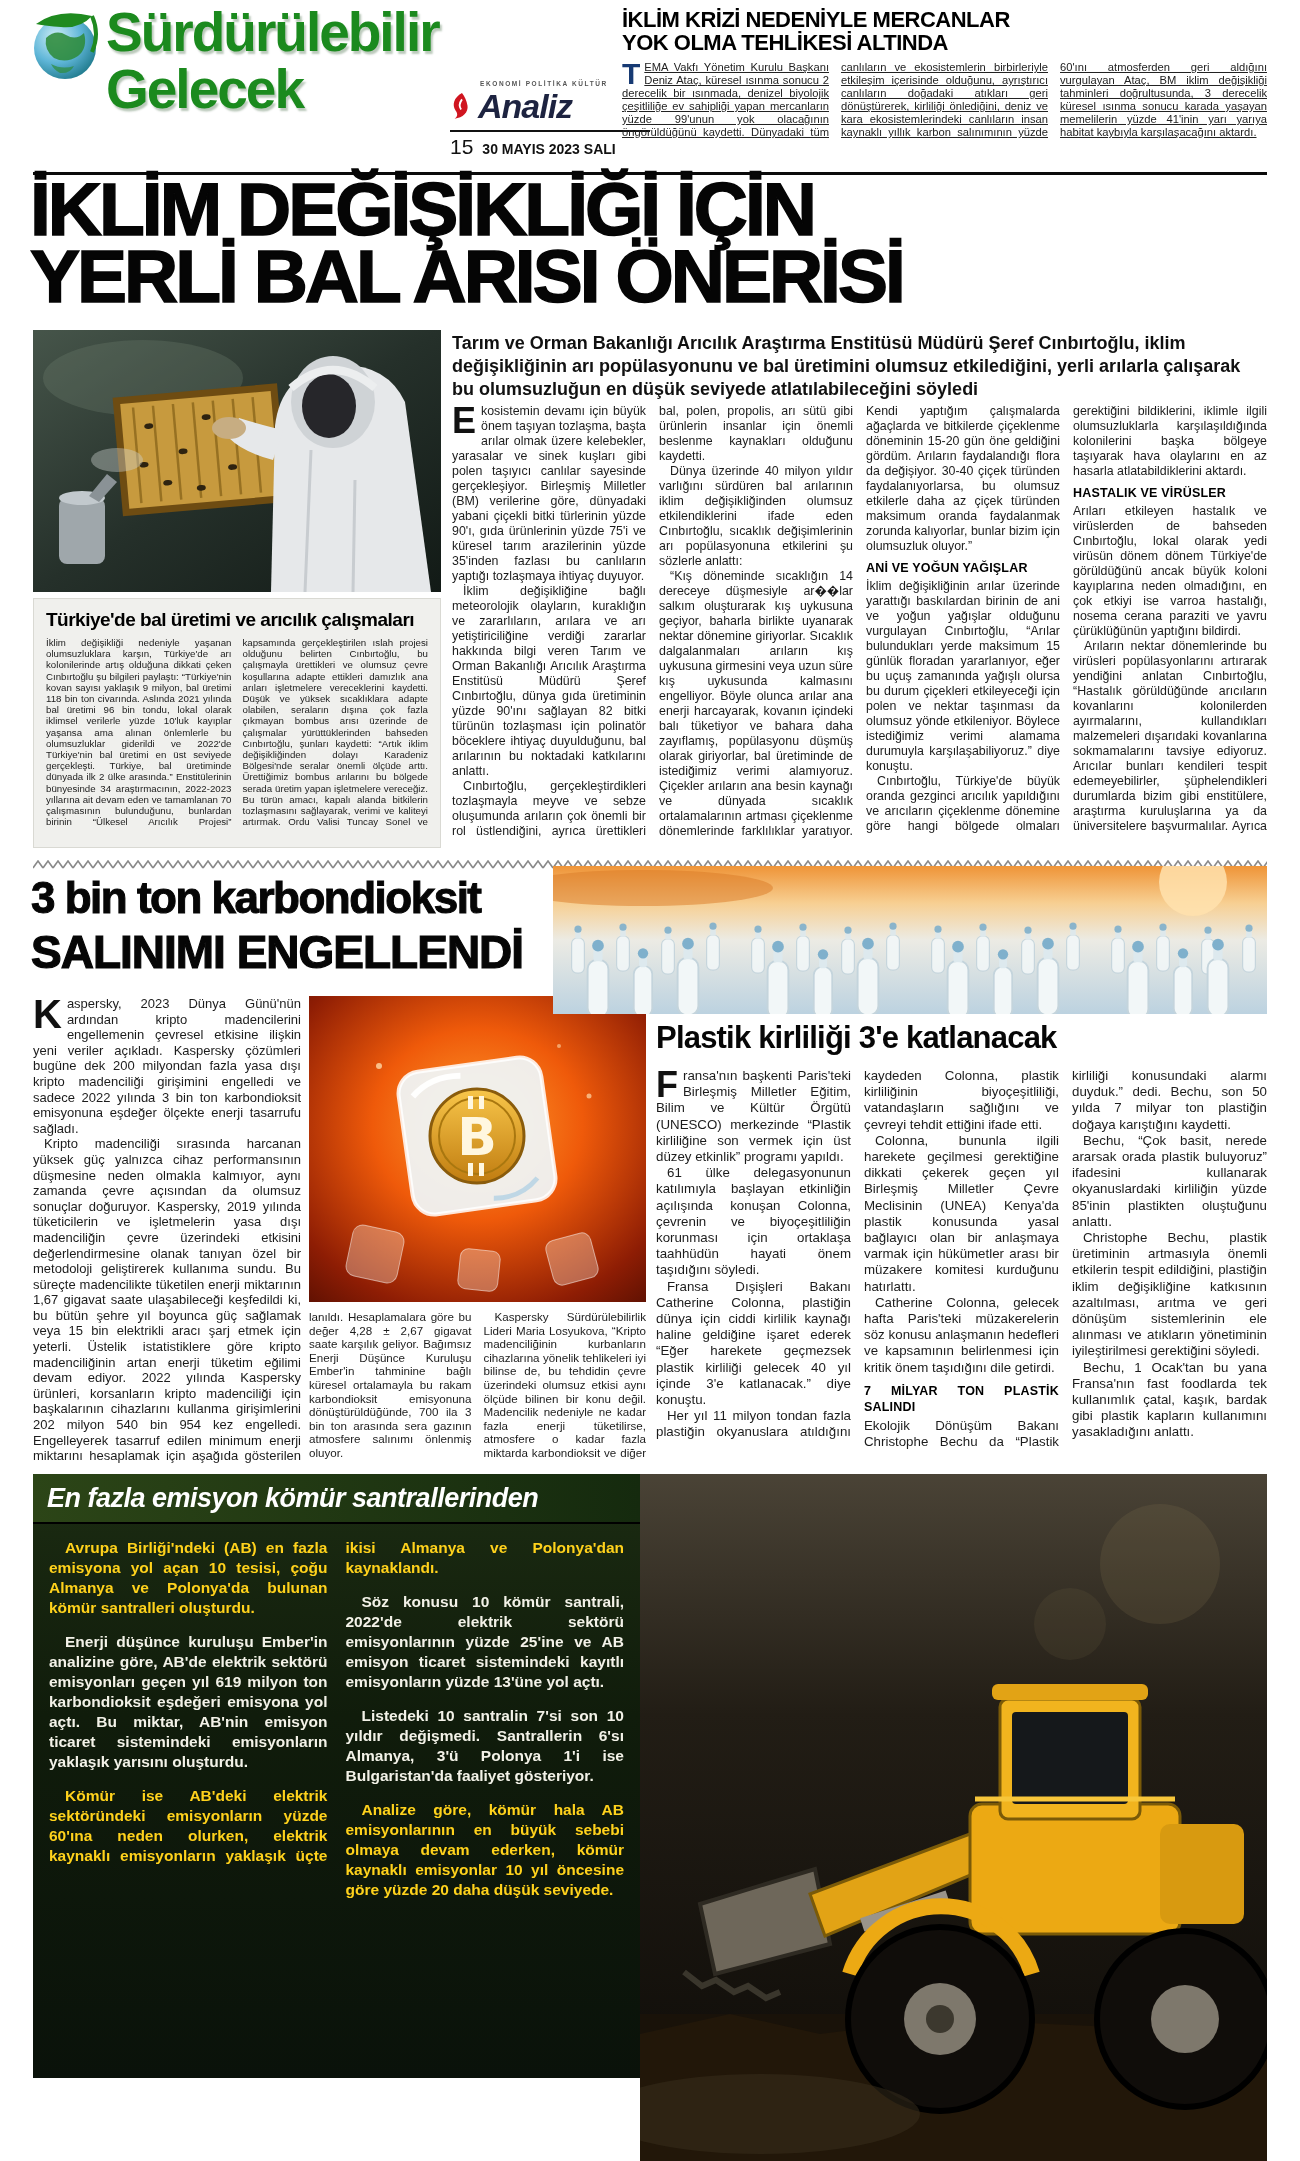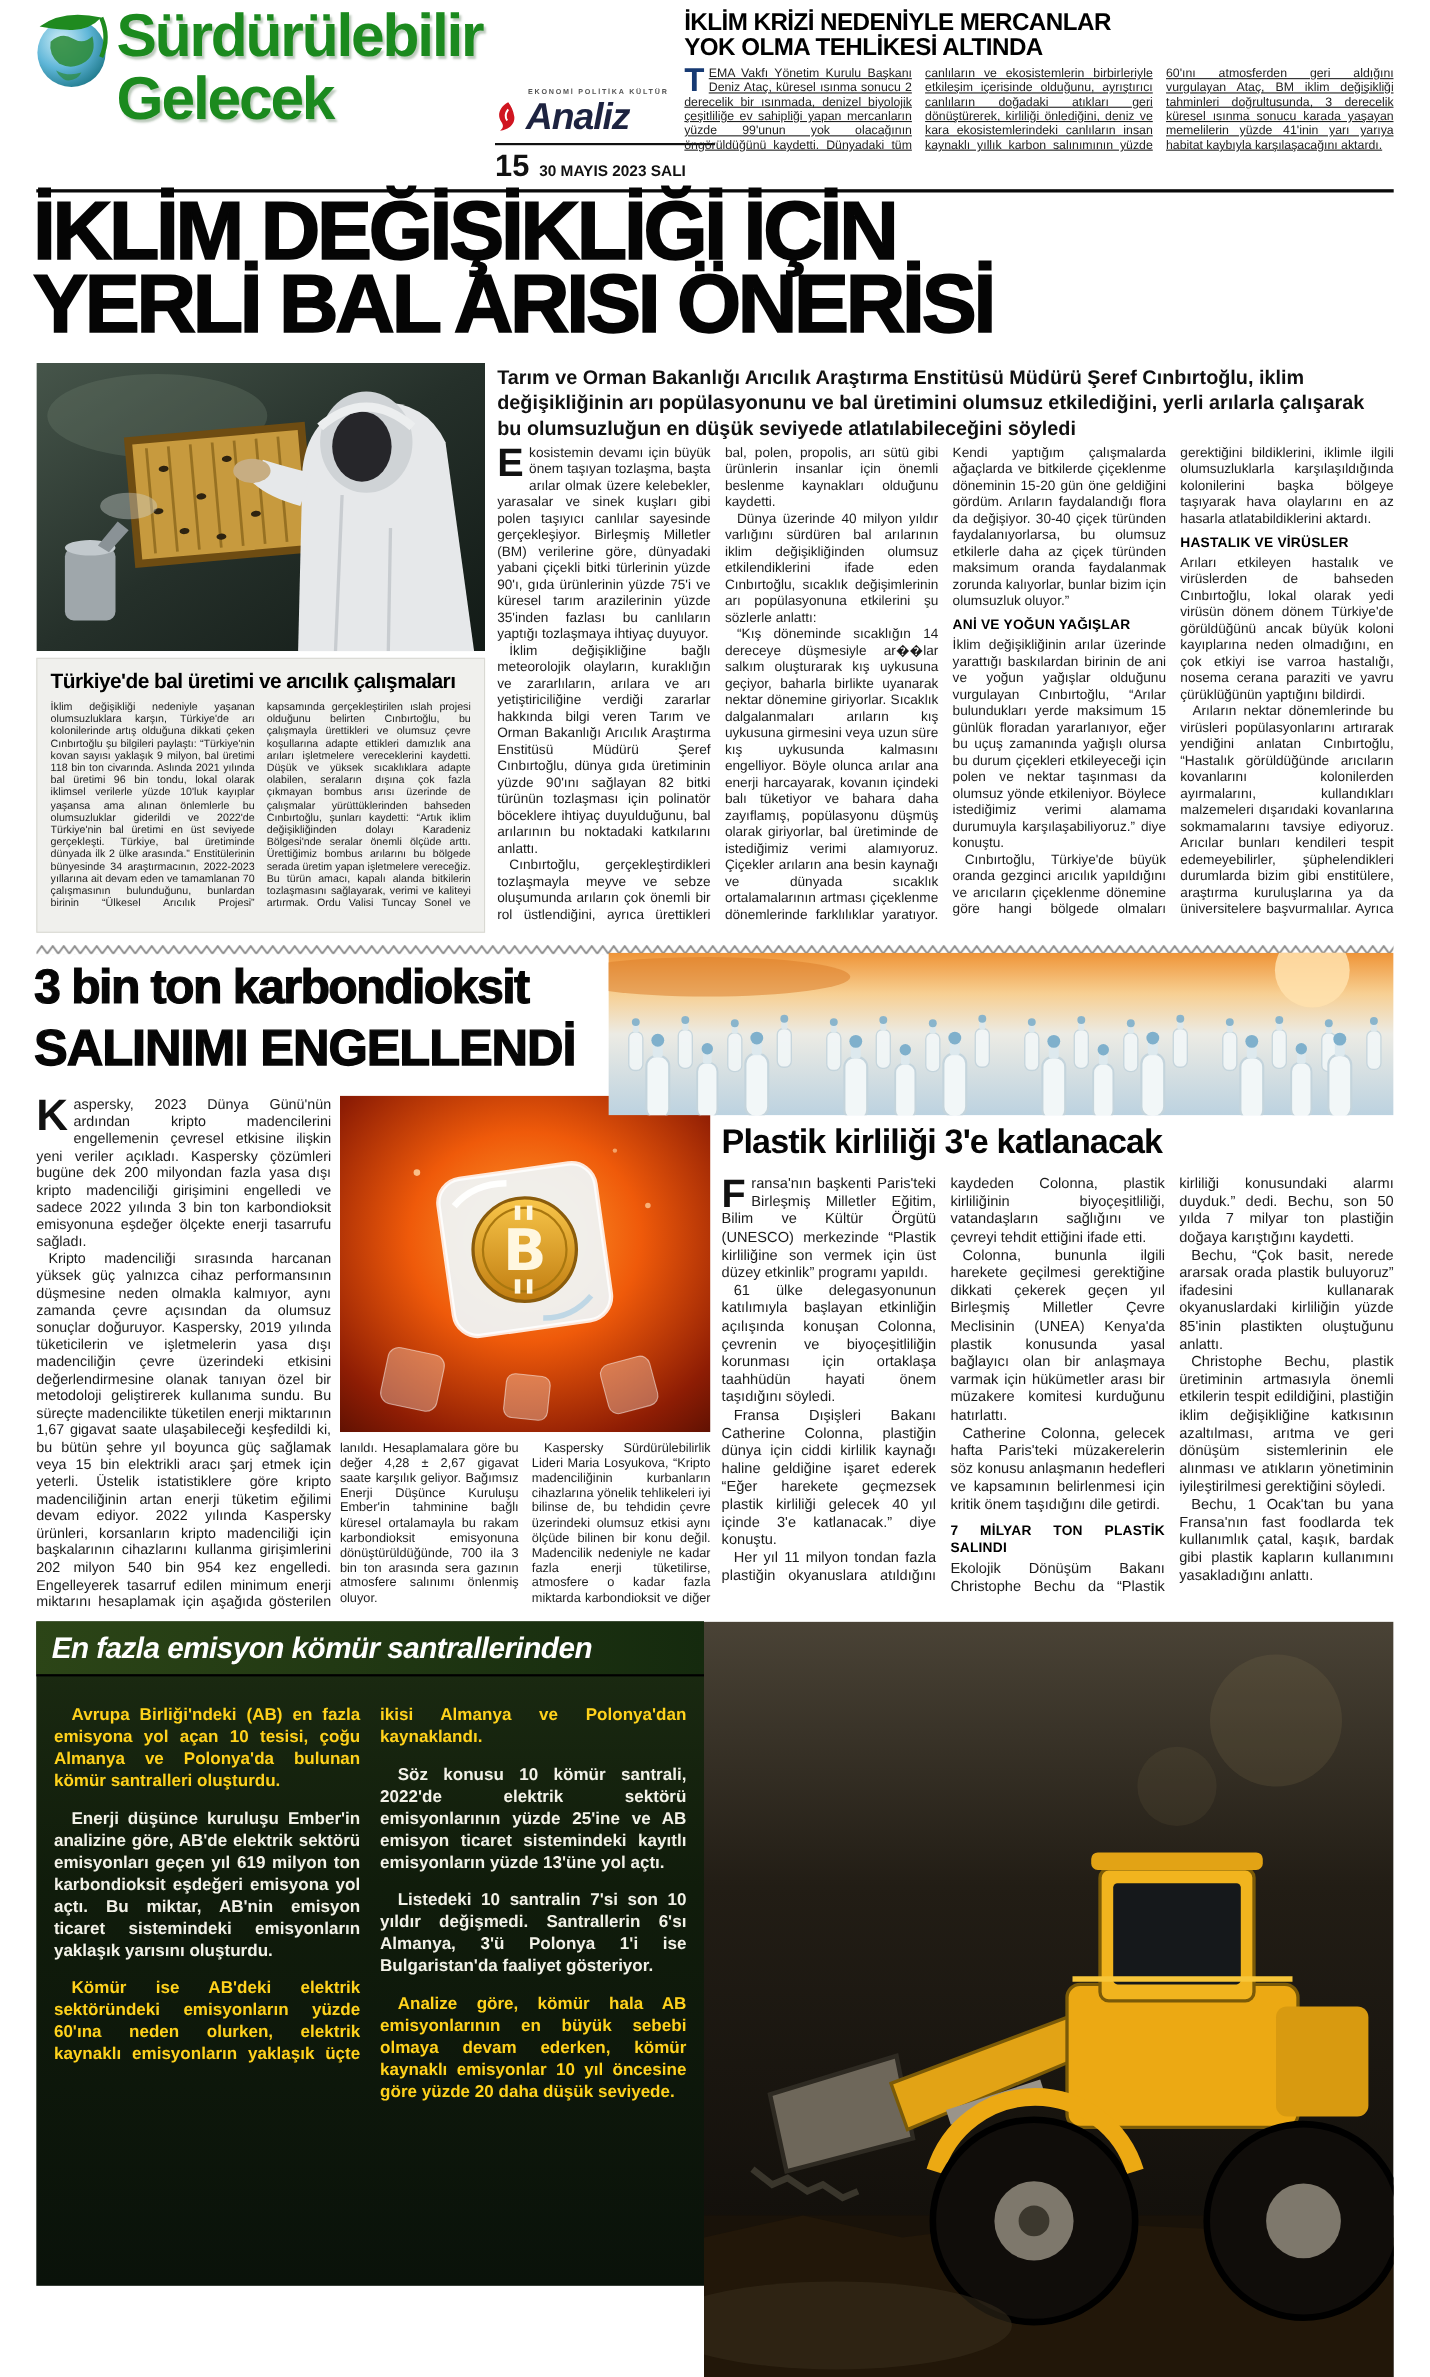--- a/index.html
+++ b/index.html
@@ -15,21 +15,21 @@
   .mast-title .mt {
     font-size:55px; line-height:57px; font-weight:800; letter-spacing:-2px;
     color:#1b8a1e; text-shadow:2px 3px 2px rgba(10,60,10,0.28);
   }
   .analiz { position:absolute; left:450px; top:80px; width:200px; }
   .analiz-tag { font-size:6.5px; letter-spacing:1.6px; color:#555; font-weight:700; margin-left:30px; }
   .analiz-row { display:flex; align-items:center; gap:4px; }
   .analiz-icon { width:24px; height:30px; display:inline-block; }
   .analiz-text { font-size:34px; font-weight:800; font-style:italic; color:#1d2340; letter-spacing:-1px; }
   .dateline { margin-top:4px; border-top:2px solid #111; padding-top:3px; display:flex; align-items:baseline; gap:9px; }
-  .pageno { font-size:28px; font-weight:700; color:#111; }
+  .pageno { font-size:21px; font-weight:400; color:#111; }
   .issue-date { font-size:14px; font-weight:700; color:#111; }
 
   
   .coral { position:absolute; left:622px; top:8px; width:645px; }
   .coral-title { font-size:22px; line-height:23px; font-weight:900; letter-spacing:-0.5px; color:#000; }
   .coral-body {
     margin-top:7px; height:110px; overflow:hidden;
     column-count:3; column-gap:12px;
     font-size:11.2px; line-height:13px; text-align:justify; color:#222;text-decoration:underline;
   }
@@ -106,21 +106,21 @@
   .coal {
     position:absolute; left:33px; top:1474px; width:607px; height:604px;
     background:linear-gradient(180deg,#1c2c12 0%, #101c0b 40%, #0a120a 100%);
   }
   .coal-title {
     background:linear-gradient(90deg,#2c4517,#152a0e);
     color:#ffffff; font-size:27px; font-weight:800; font-style:italic;
     letter-spacing:-0.5px; padding:9px 14px 8px; border-bottom:2px solid #000;
   }
   .coal-body {
-    padding:26px 16px; height:620px; overflow:hidden;
+    padding:14px 16px; height:620px; overflow:hidden;
     column-count:2; column-gap:18px;
     font-size:15.5px; line-height:20px; font-weight:700; text-align:justify;
   }
   .coal-body p { margin-bottom:14px; text-indent:16px; }
   .c-y { color:#ffd21c; }
   .c-w { color:#f3f2e8; }
 </style>
 </head>
 <body>
 

